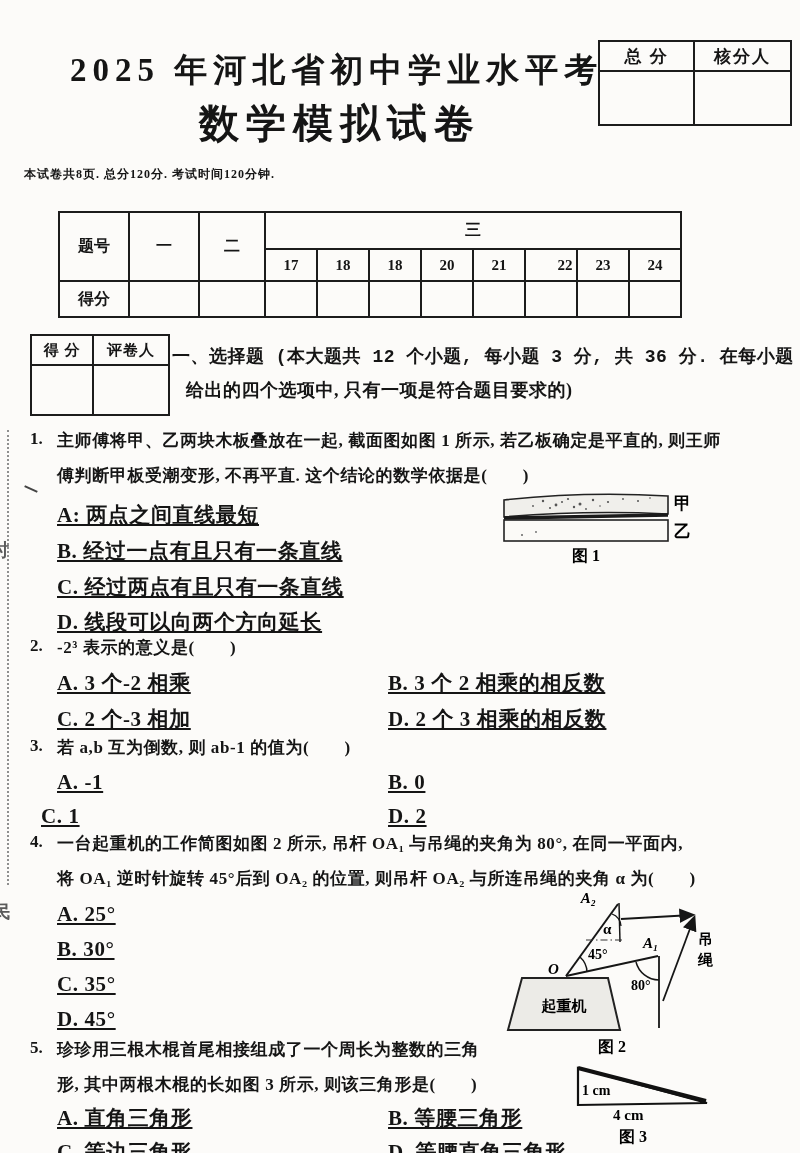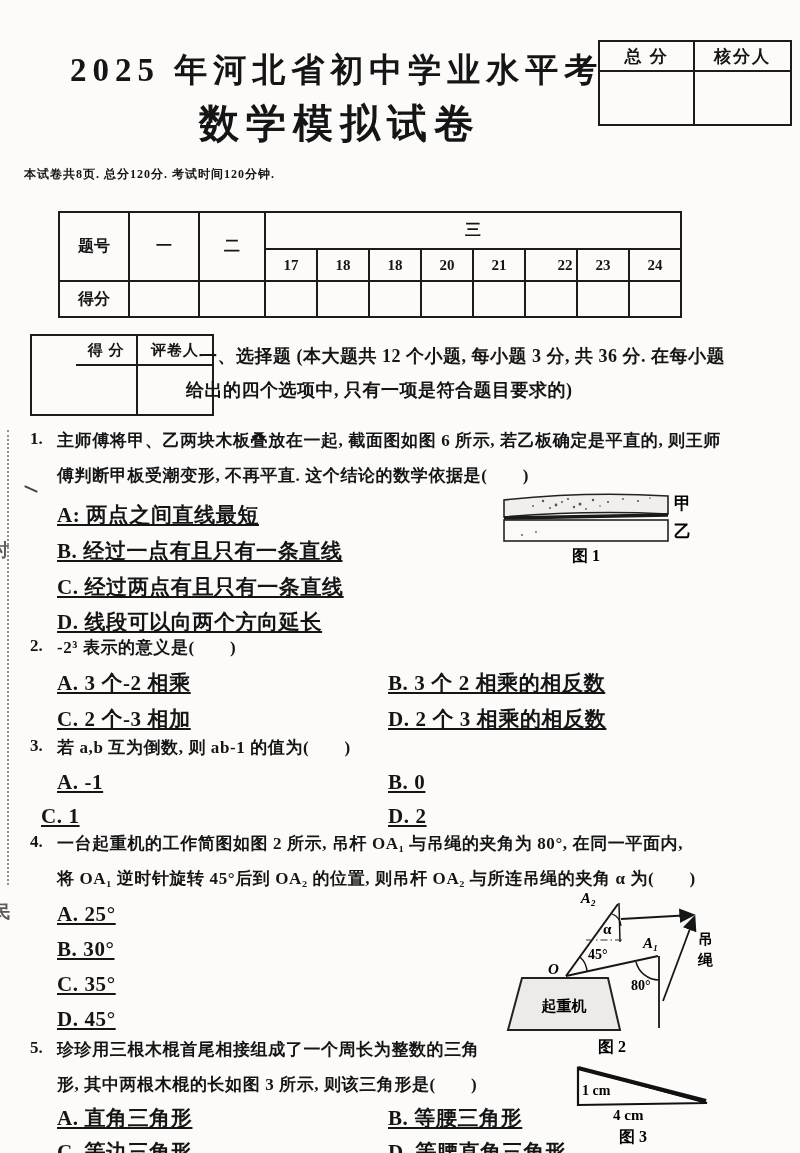--- a/index.html
+++ b/index.html
@@ -17,21 +17,21 @@
   .note{font-size:12px;font-weight:600;letter-spacing:1px;}
   
   .scorebox{border:2px solid #1c1c1c;display:grid;grid-template-columns:1fr 1fr;grid-template-rows:30px 1fr;background:#fcfbf9;}
   .scorebox .c{border-right:2px solid #1c1c1c;}
   .scorebox .hdr{border-bottom:2px solid #1c1c1c;font-size:17px;font-weight:bold;display:flex;align-items:center;justify-content:center;letter-spacing:2px;}
   
   table.qtable{border-collapse:collapse;table-layout:fixed;width:624px;}
   table.qtable td{border:2px solid #1c1c1c;text-align:center;font-size:16px;font-weight:bold;padding:0;}
   table.qtable td.num{font-size:15px;font-weight:600;}
   
-  .graderbox{border:2px solid #1c1c1c;display:grid;grid-template-columns:62px 1fr;grid-template-rows:30px 1fr;padding-left:44px;}
+  .graderbox{border:2px solid #1c1c1c;display:grid;grid-template-columns:62px 1fr;grid-template-rows:30px 1fr;}
   .graderbox .c{border-right:2px solid #1c1c1c;}
   .graderbox .hdr{border-bottom:2px solid #1c1c1c;font-size:15px;font-weight:bold;display:flex;align-items:center;justify-content:center;letter-spacing:1px;}
   .sechead{font-size:18px;font-weight:bold;letter-spacing:0.5px;}
   .qnum{font-size:17px;font-weight:600;}
   .qtext{font-size:17px;font-weight:600;letter-spacing:0.6px;}
   .opt{font-size:21px;font-weight:600;letter-spacing:0.6px;text-decoration:underline;}
   .marginmark{font-size:18px;color:#5a5a5a;font-weight:600;}
   svg text{font-family:"Liberation Serif","DejaVu Serif",serif;}
 </style>
 </head>
@@ -85,25 +85,25 @@
   </tbody>
     </table>
 
   <div class="abs graderbox" style="left:30px;top:334px;width:136px;height:78px;">
     <div class="hdr c">得  分</div>
     <div class="hdr">评卷人</div>
     <div class="c"></div>
     <div></div>
   </div>
 
-  <div class="abs sechead nowrap" style="left:199px;top:344px;">一、选择题 (本大题共 12 个小题, 每小题 3 分, 共 36 分. 在每小题</div>
+  <div class="abs sechead nowrap" style="left:172px;top:344px;font-family:Liberation Mono, monospace;">一、选择题 (本大题共 12 个小题, 每小题 3 分, 共 36 分. 在每小题</div>
   <div class="abs sechead nowrap" style="left:186px;top:378px;">给出的四个选项中, 只有一项是符合题目要求的)</div>
 
   <div class="abs qnum" style="left:30px;top:429px;">1.</div>
-  <div class="abs qtext nowrap" style="left:57px;top:429px;">主师傅将甲、乙两块木板叠放在一起, 截面图如图 6 所示, 若乙板确定是平直的, 则王师</div>
+  <div class="abs qtext nowrap" style="left:57px;top:429px;">主师傅将甲、乙两块木板叠放在一起, 截面图如图 1 所示, 若乙板确定是平直的, 则王师</div>
   <div class="abs qtext nowrap" style="left:57px;top:464px;">傅判断甲板受潮变形, 不再平直. 这个结论的数学依据是(　　)</div>
   <div class="abs opt nowrap" style="left:57px;top:501px;">A: 两点之间直线最短</div>
   <div class="abs opt nowrap" style="left:57px;top:537px;">B. 经过一点有且只有一条直线</div>
   <div class="abs opt nowrap" style="left:57px;top:573px;">C. 经过两点有且只有一条直线</div>
   <div class="abs opt nowrap" style="left:57px;top:608px;">D. 线段可以向两个方向延长</div>
 
   <svg class="abs" style="left:498px;top:487px;" width="205" height="80" viewBox="0 0 205 80">
     <path d="M6,13 Q88,4 170,9 L170,27 Q88,23 6,30 Z" fill="#f0efeb" stroke="#222" stroke-width="1.6"></path>
     <g fill="#555">
       <circle cx="45" cy="14" r="1.2"></circle>

